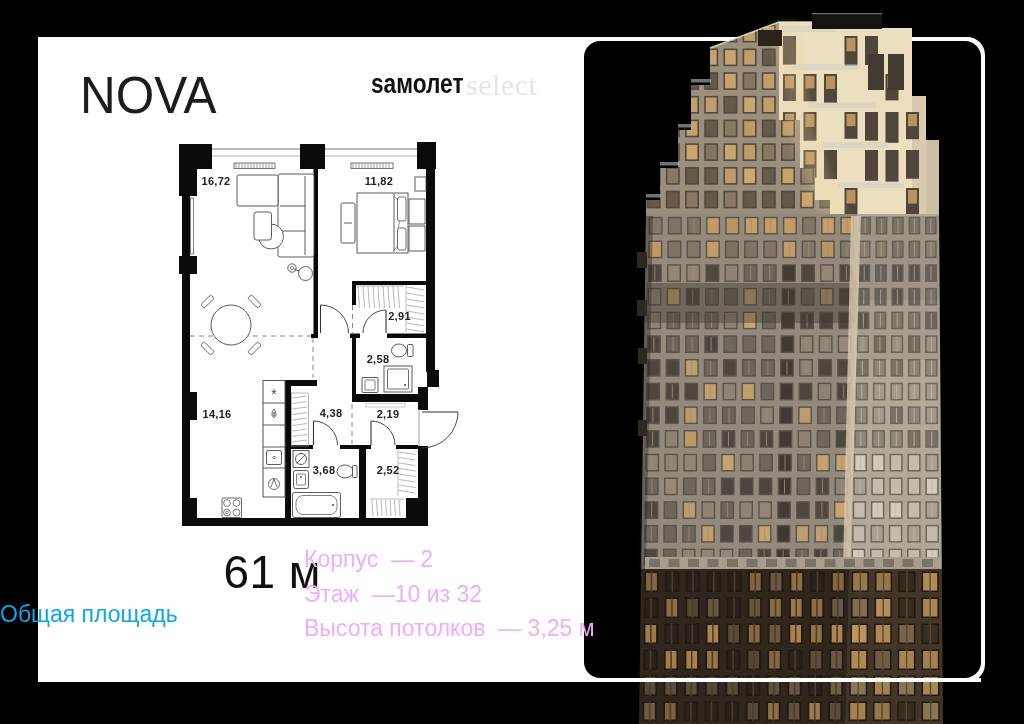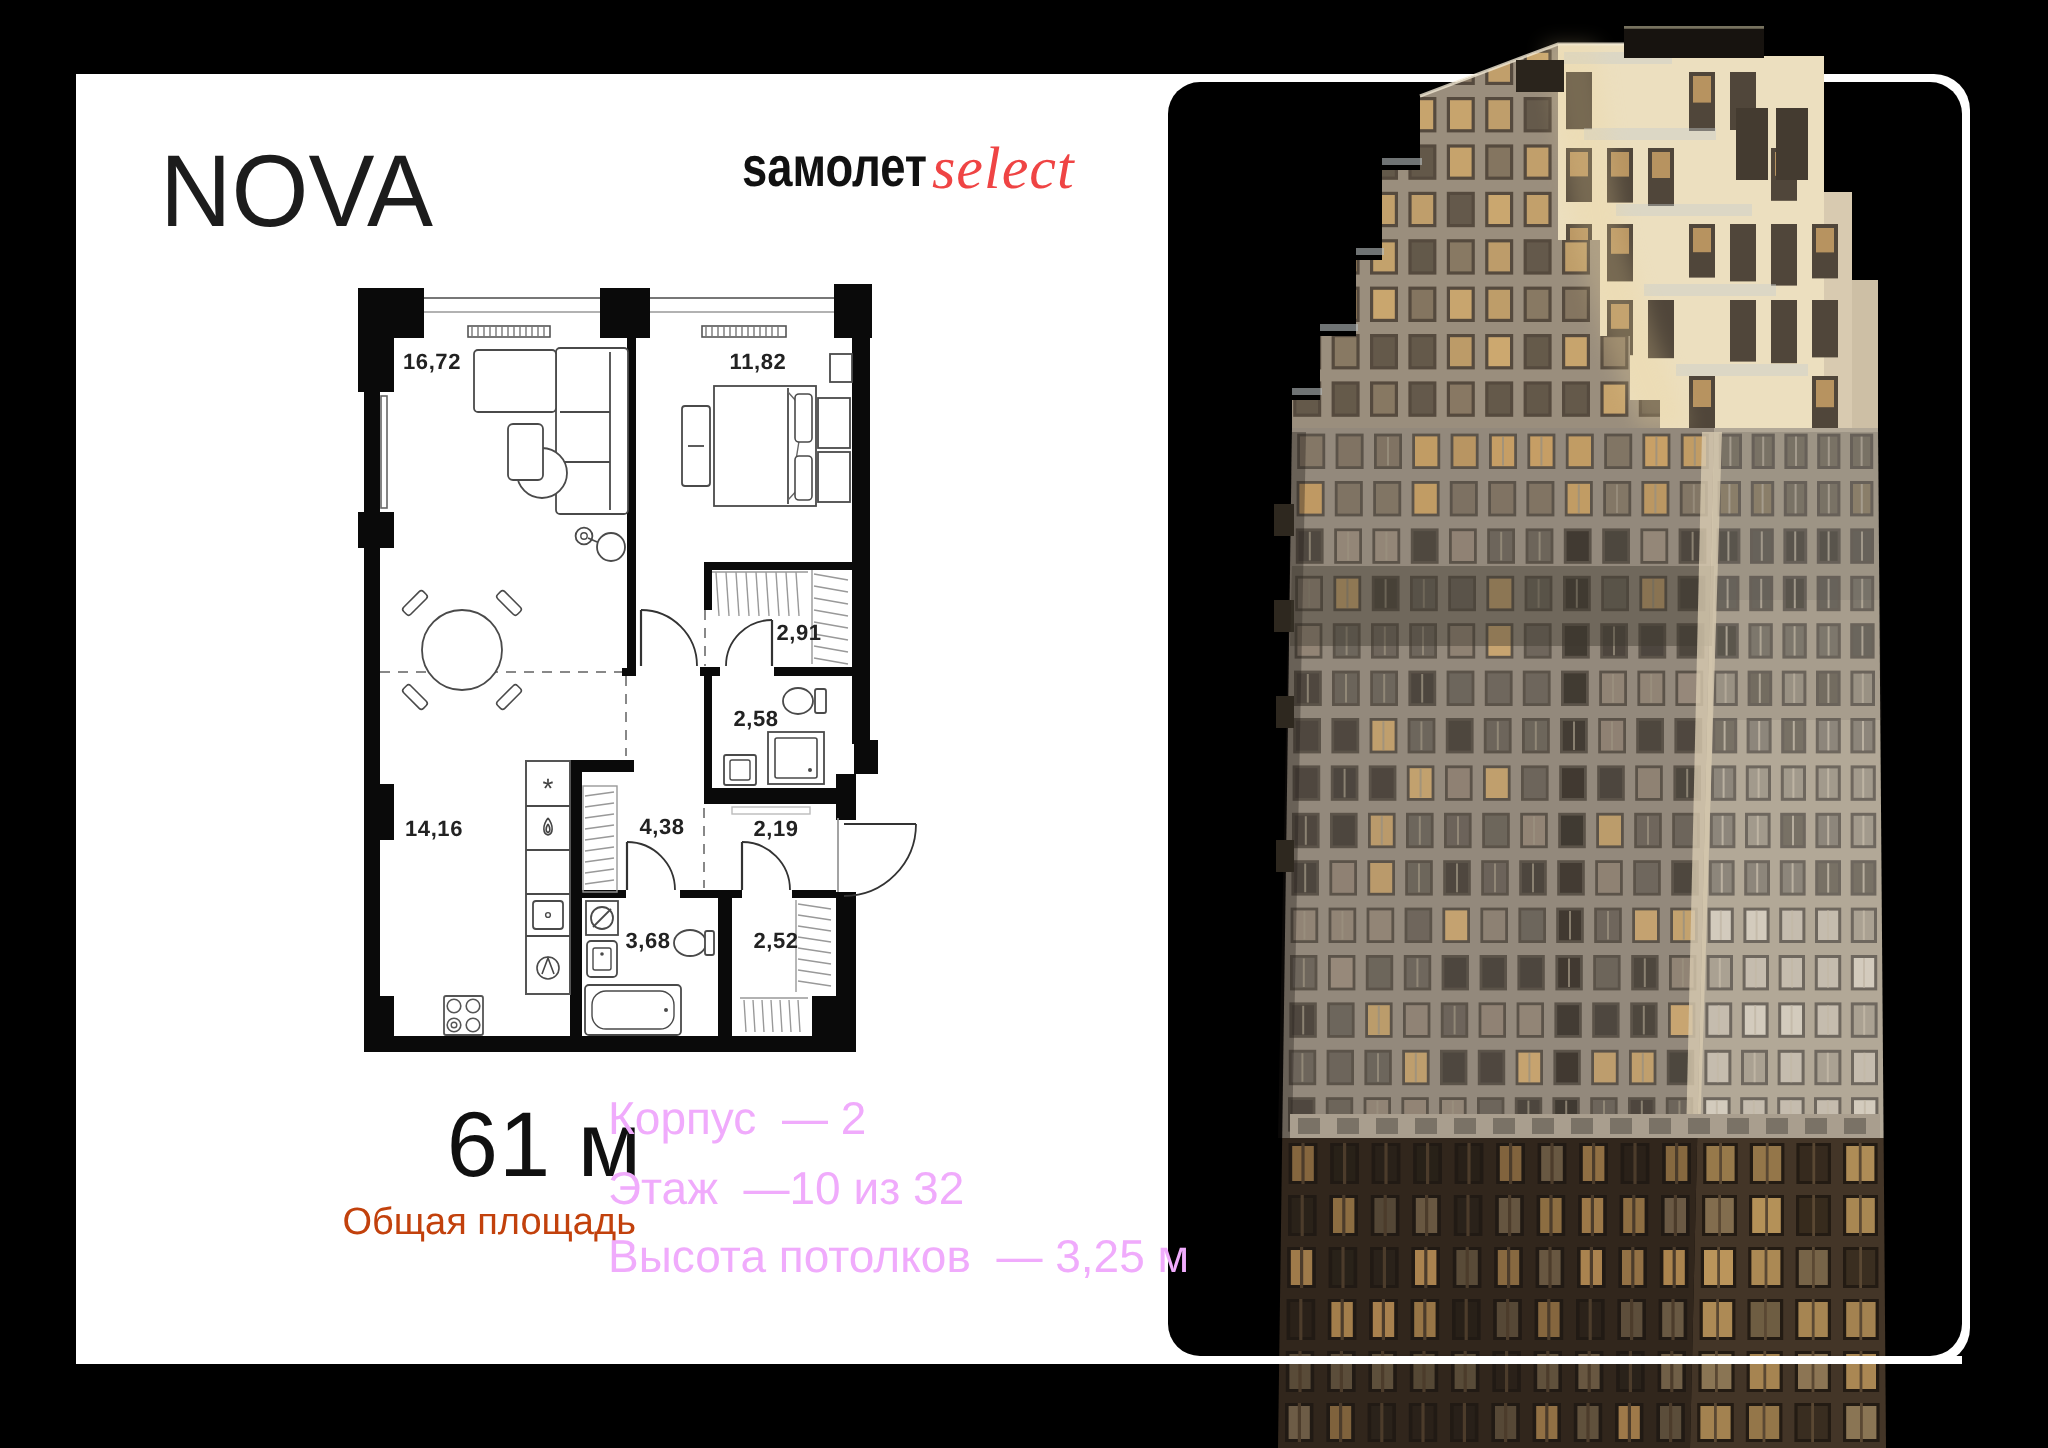--- a/index.html
+++ b/index.html
@@ -10,27 +10,27 @@
   .photo{position:absolute;left:584px;top:41px;width:397px;height:637px;
          background:#000;border-radius:16px;}
   .bldg{position:absolute;left:0;top:0;width:1024px;height:724px;}
   .botline{position:absolute;left:585px;top:678px;width:396px;height:4.2px;
          background:#fff;}
   .nova{position:absolute;left:80px;top:66px;font-size:51px;color:#1c1c1c;
         transform:scaleX(0.97);transform-origin:0 0;}
   .brand{position:absolute;left:371px;top:70px;height:30px;}
   .brand .bold{font-size:28px;color:#111;font-weight:bold;display:inline-block;
         transform:scaleX(0.81);transform-origin:0 0;line-height:1;}
-  .brand .sel{font-family:"Liberation Serif",serif;font-style:italic;
-        font-weight:500;font-size:30px;color:#ef4444;position:absolute;
+  .brand .sel{font-family:"Liberation Serif",serif;
+        font-weight:500;font-size:30px;color:#e5e5e5;position:absolute;
         left:95px;top:0;line-height:1;letter-spacing:0.5px;}
   .area{position:absolute;left:0px;top:545px;width:321px;text-align:right;
         font-size:46px;color:#101010;letter-spacing:0.5px;}
-  .area-sub{position:absolute;left:0px;top:600.5px;width:318px;text-align:right;
-        font-size:19px;color:#c2410c;}
+  .area-sub{position:absolute;left:0px;top:600.5px;width:318px;text-align:left;
+        font-size:23px;color:#0ea5e9;}
   .info{position:absolute;left:304px;top:542px;font-size:23px;color:#f0abfc;
         line-height:34.5px;white-space:nowrap;}
 </style>
 </head>
 <body>
 
 <div class="card"></div>
 
 <div class="photo"></div>
 

